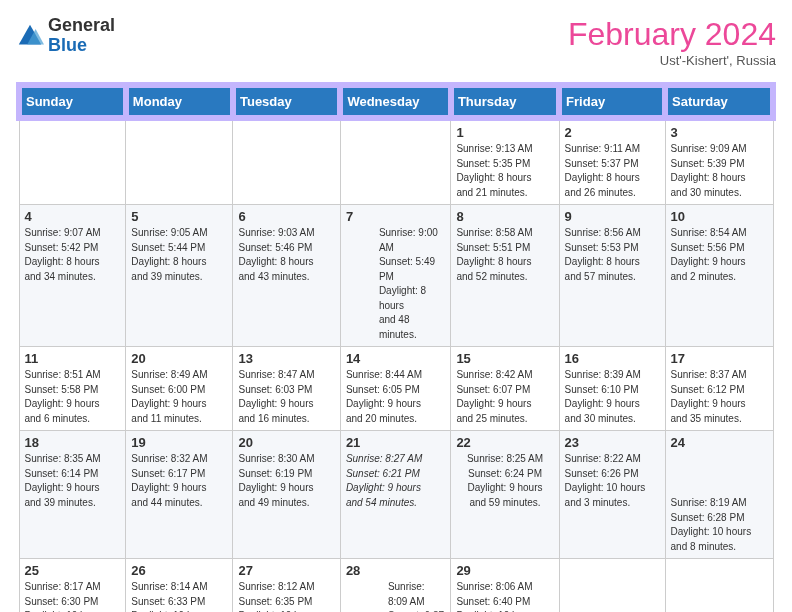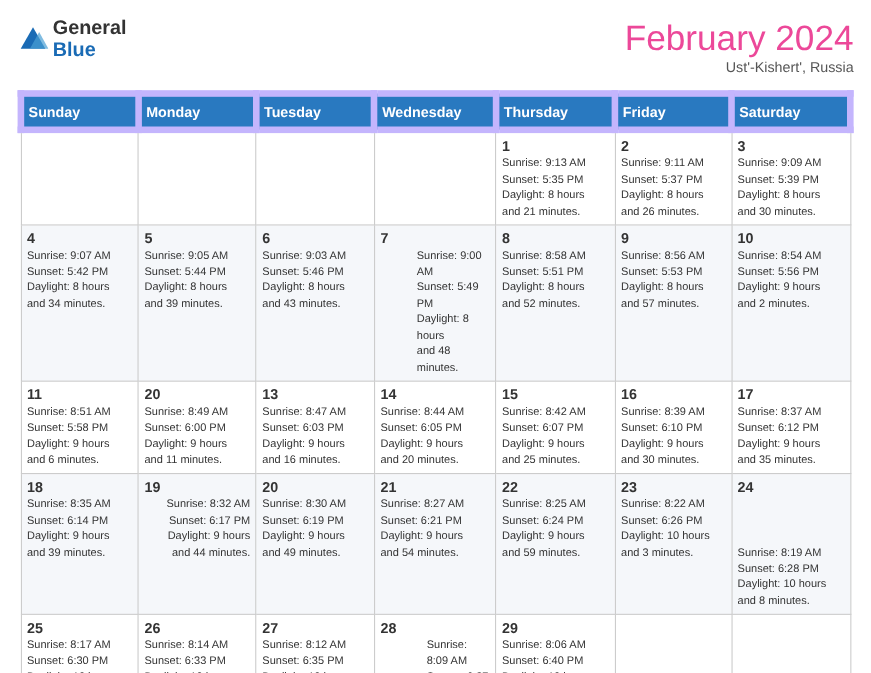--- a/index.html
+++ b/index.html
@@ -250,42 +250,42 @@
       <tr>
         <td>
           <span class="day-number">18</span>
           <div class="day-info" style="white-space: pre-line;">Sunrise: 8:35 AM
 Sunset: 6:14 PM
 Daylight: 9 hours
 and 39 minutes.</div>
         </td>
         <td>
           <span class="day-number">19</span>
-          <div class="day-info" style="white-space: pre-line; text-align: right;">Sunrise: 8:32 AM
+          <div class="day-info" style="white-space: pre-line;">Sunrise: 8:32 AM
 Sunset: 6:17 PM
 Daylight: 9 hours
 and 44 minutes.</div>
         </td>
         <td>
           <span class="day-number">20</span>
           <div class="day-info" style="white-space: pre-line;">Sunrise: 8:30 AM
 Sunset: 6:19 PM
 Daylight: 9 hours
 and 49 minutes.</div>
         </td>
         <td>
           <span class="day-number">21</span>
-          <div class="day-info" style="white-space: pre-line;">Sunrise: 8:27 AM
+          <div class="day-info" style="white-space: pre-line; font-style: italic;">Sunrise: 8:27 AM
 Sunset: 6:21 PM
 Daylight: 9 hours
 and 54 minutes.</div>
         </td>
         <td>
           <span class="day-number">22</span>
-          <div class="day-info" style="white-space: pre-line;">Sunrise: 8:25 AM
+          <div class="day-info" style="white-space: pre-line; text-align: center;">Sunrise: 8:25 AM
 Sunset: 6:24 PM
 Daylight: 9 hours
 and 59 minutes.</div>
         </td>
         <td>
           <span class="day-number">23</span>
           <div class="day-info" style="white-space: pre-line;">Sunrise: 8:22 AM
 Sunset: 6:26 PM
 Daylight: 10 hours
 and 3 minutes.</div>

